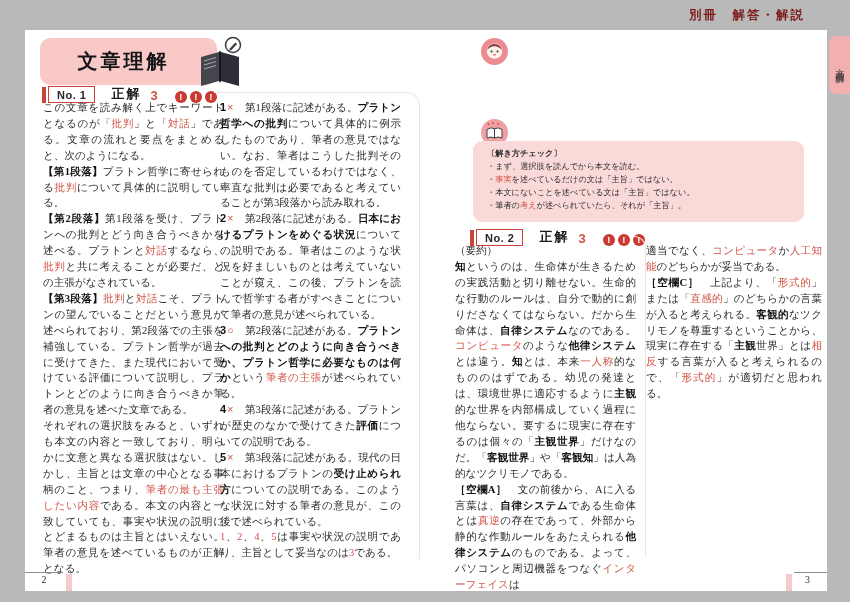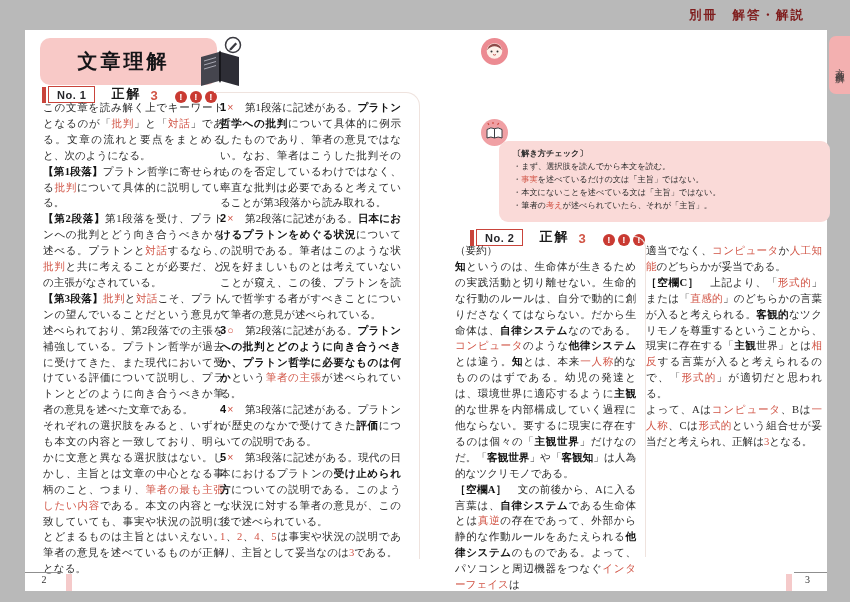--- a/index.html
+++ b/index.html
@@ -58,21 +58,21 @@
   .s-num{font-family:"Liberation Sans","DejaVu Sans",sans-serif;font-weight:700;font-size:11px;color:#111;}
   .s-mark{font-family:"Liberation Sans","DejaVu Sans",sans-serif;color:var(--text-red,#d15445);
     font-size:10.5px;padding:0 1px;}
 
   
   .pink-box{position:absolute;background:var(--pink-box,#fadad8);border-radius:9px;
     font-family:"Liberation Sans","DejaVu Sans",sans-serif;font-size:8.2px;line-height:13px;
     color:#2b2b2b;text-align:justify;box-sizing:border-box;}
   #point-box{left:473px;top:66px;width:331px;height:50px;padding:6px 12px 0 14px;}
   #point-box .para{padding-left:9px;text-indent:-9px;}
-  #check-box{left:499px;top:141px;width:331px;height:81px;padding:6px 12px 0 14px;}
+  #check-box{left:473px;top:141px;width:331px;height:81px;padding:6px 12px 0 14px;}
   .check-title{font-weight:700;}
   .circle-icon{position:absolute;}
   #icon-face{left:481px;top:38px;} #icon-book2{left:481px;top:119px;}
 
   
   .pg-rule{position:absolute;height:1px;background:#8f8f8f;}
   #rule-l{left:25px;top:572px;width:38px;} #rule-r{left:794px;top:572px;width:33px;}
   .pg-num{position:absolute;top:574px;width:38px;text-align:center;font-size:10px;color:#333;}
   #pg-l{left:25px;} #pg-r{left:791px;width:33px;}
   .pg-tick{position:absolute;top:574px;width:6px;height:17px;background:#f5caca;}
@@ -170,19 +170,18 @@
   <div class="corner" id="corner2"></div>
 
   <div class="col" id="col-r1">
       <p class="para"><span>（要約）</span></p>
       <p class="para"><span class="s-b">知</span><span>というのは、生命体が生きるための実践活動と切り離せない。生命的な行動のルールは、自分で動的に創りださなくてはならない。だから生命体は、</span><span class="s-b">自律システム</span><span>なのである。</span><span class="s-r">コンピュータ</span><span>のような</span><span class="s-b">他律システム</span><span>とは違う。</span><span class="s-b">知</span><span>とは、本来</span><span class="s-r">一人称</span><span>的なもののはずである。幼児の発達とは、環境世界に適応するように</span><span class="s-b">主観</span><span>的な世界を内部構成していく過程に他ならない。要するに現実に存在するのは個々の「</span><span class="s-b">主観世界</span><span>」だけなのだ。「</span><span class="s-b">客観世界</span><span>」や「</span><span class="s-b">客観知</span><span>」は人為的なツクリモノである。</span></p>
       <p class="para"><span class="s-b">［空欄A］</span><span>　文の前後から、Aに入る言葉は、</span><span class="s-b">自律システム</span><span>である生命体とは</span><span class="s-r">真逆</span><span>の存在であって、外部から静的な作動ルールをあたえられる</span><span class="s-b">他律システム</span><span>のものである。よって、パソコンと周辺機器をつなぐ</span><span class="s-r">インターフェイス</span><span>は</span></p>
     </div>
   <div class="col" id="col-r2">
       <p class="para"><span>適当でなく、</span><span class="s-r">コンピュータ</span><span>か</span><span class="s-r">人工知能</span><span>のどちらかが妥当である。</span></p>
       <p class="para"><span class="s-b">［空欄C］</span><span>　上記より、「</span><span class="s-r">形式的</span><span>」または「</span><span class="s-r">直感的</span><span>」のどちらかの言葉が入ると考えられる。</span><span class="s-b">客観的</span><span>なツクリモノを尊重するということから、現実に存在する「</span><span class="s-b">主観</span><span>世界」とは</span><span class="s-r">相反</span><span>する言葉が入ると考えられるので、「</span><span class="s-r">形式的</span><span>」が適切だと思われる。</span></p>
-      <p class="para"><span>よって、Aは</span><span class="s-r">コンピュータ</span><span>、Bは</span><span class="s-r">一人称</span><span>、Cは</span><span class="s-r">形式的</span><span>という組合せが妥当だと考えられ、正解は</span><span class="s-r">3</span><span>となる。</span></p>
     </div>
 
   <div class="pg-tick" id="tick-r"></div>
   <div class="pg-rule" id="rule-r"></div>
   <div class="pg-num" id="pg-r">3</div>
 </div>
 
 </body></html>

